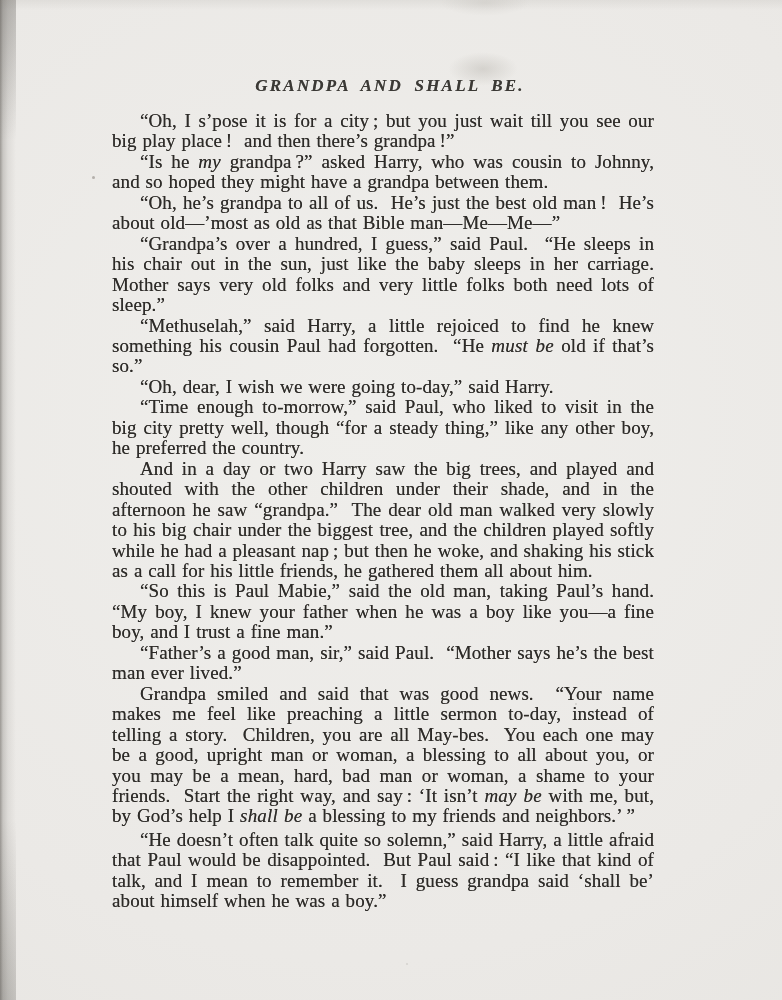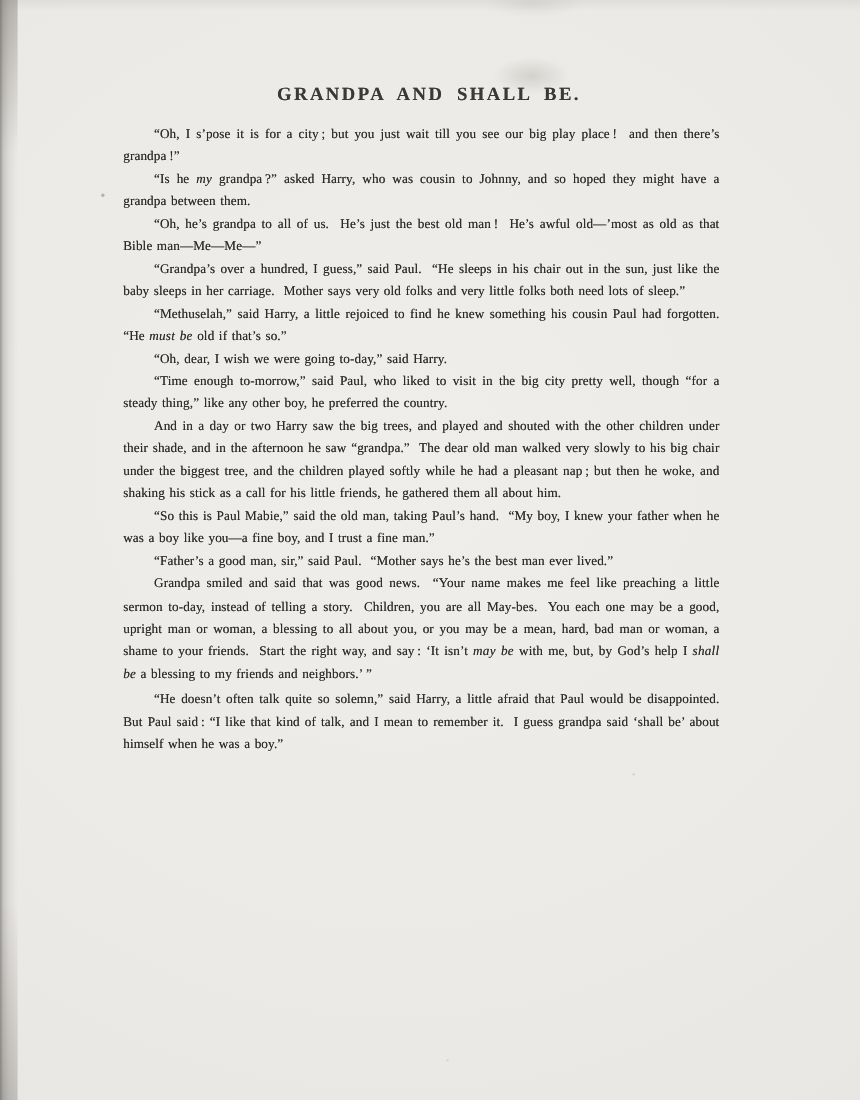--- a/index.html
+++ b/index.html
@@ -68,31 +68,32 @@
     position: absolute;
     left: 112px;
     top: 76px;
     width: 542px;
   }
   .running-head {
     margin: 0 0 16px 0;
     transform: translateX(7px);
     text-align: center;
     font-family: "Liberation Serif", "DejaVu Serif", serif;
+    font-style: italic;
     font-weight: 700;
     font-size: 17px;
     line-height: 19px;
     letter-spacing: 2.2px;
     word-spacing: 5px;
     color: #3b3935;
     text-shadow: 0 0 0.4px rgba(59, 57, 53, 0.65);
   }
   .body-text {
     font-family: "Liberation Serif", "DejaVu Serif", serif;
-    font-size: 12px;
+    font-size: 19px;
     line-height: 20.45px;
     color: #2d2b28;
     text-align: justify;
     word-spacing: 1px;
     letter-spacing: 0.1px;
     text-shadow: 0 0 0.35px rgba(45, 43, 40, 0.7);
   }
   .body-text p {
     margin: 0;
     text-indent: 28px;
@@ -116,21 +117,21 @@
   <div class="smudge smudge-1"></div>
   <div class="speck speck-1"></div>
   <div class="speck speck-2"></div>
   <div class="speck speck-3"></div>
 
   <div class="content">
     <h1 class="running-head">GRANDPA AND SHALL BE.</h1>
     <div class="body-text">
         <p><span>“Oh, I s’pose it is for a city ; but you just wait till you see our big play place !  and then there’s grandpa !”</span></p>
         <p><span>“Is he </span><em>my</em><span> grandpa ?” asked Harry, who was cousin to Johnny, and so hoped they might have a grandpa between them.</span></p>
-        <p><span>“Oh, he’s grandpa to all of us.  He’s just the best old man !  He’s awful old—’most as old as that Bible man—Me—Me—”</span></p>
+        <p><span>“Oh, he’s grandpa to all of us.  He’s just the best old man !  He’s about old—’most as old as that Bible man—Me—Me—”</span></p>
         <p><span>“Grandpa’s over a hundred, I guess,” said Paul.  “He sleeps in his chair out in the sun, just like the baby sleeps in her carriage.  Mother says very old folks and very little folks both need lots of sleep.”</span></p>
         <p><span>“Methuselah,” said Harry, a little rejoiced to find he knew something his cousin Paul had forgotten.  “He </span><em>must be</em><span> old if that’s so.”</span></p>
         <p><span>“Oh, dear, I wish we were going to-day,” said Harry.</span></p>
         <p><span>“Time enough to-morrow,” said Paul, who liked to visit in the big city pretty well, though “for a steady thing,” like any other boy, he preferred the country.</span></p>
         <p><span>And in a day or two Harry saw the big trees, and played and shouted with the other children under their shade, and in the afternoon he saw “grandpa.”  The dear old man walked very slowly to his big chair under the biggest tree, and the children played softly while he had a pleasant nap ; but then he woke, and shaking his stick as a call for his little friends, he gathered them all about him.</span></p>
         <p><span>“So this is Paul Mabie,” said the old man, taking Paul’s hand.  “My boy, I knew your father when he was a boy like you—a fine boy, and I trust a fine man.”</span></p>
         <p><span>“Father’s a good man, sir,” said Paul.  “Mother says he’s the best man ever lived.”</span></p>
         <p><span>Grandpa smiled and said that was good news.  “Your name makes me feel like preaching a little sermon to-day, instead of telling a story.  Children, you are all May-bes.  You each one may be a good, upright man or woman, a blessing to all about you, or you may be a mean, hard, bad man or woman, a shame to your friends.  Start the right way, and say : ‘It isn’t </span><em>may be</em><span> with me, but, by God’s help I </span><em>shall be</em><span> a blessing to my friends and neighbors.’ ”</span></p>
         <p><span>“He doesn’t often talk quite so solemn,” said Harry, a little afraid that Paul would be disappointed.  But Paul said : “I like that kind of talk, and I mean to remember it.  I guess grandpa said ‘shall be’ about himself when he was a boy.”</span></p>
       </div>

